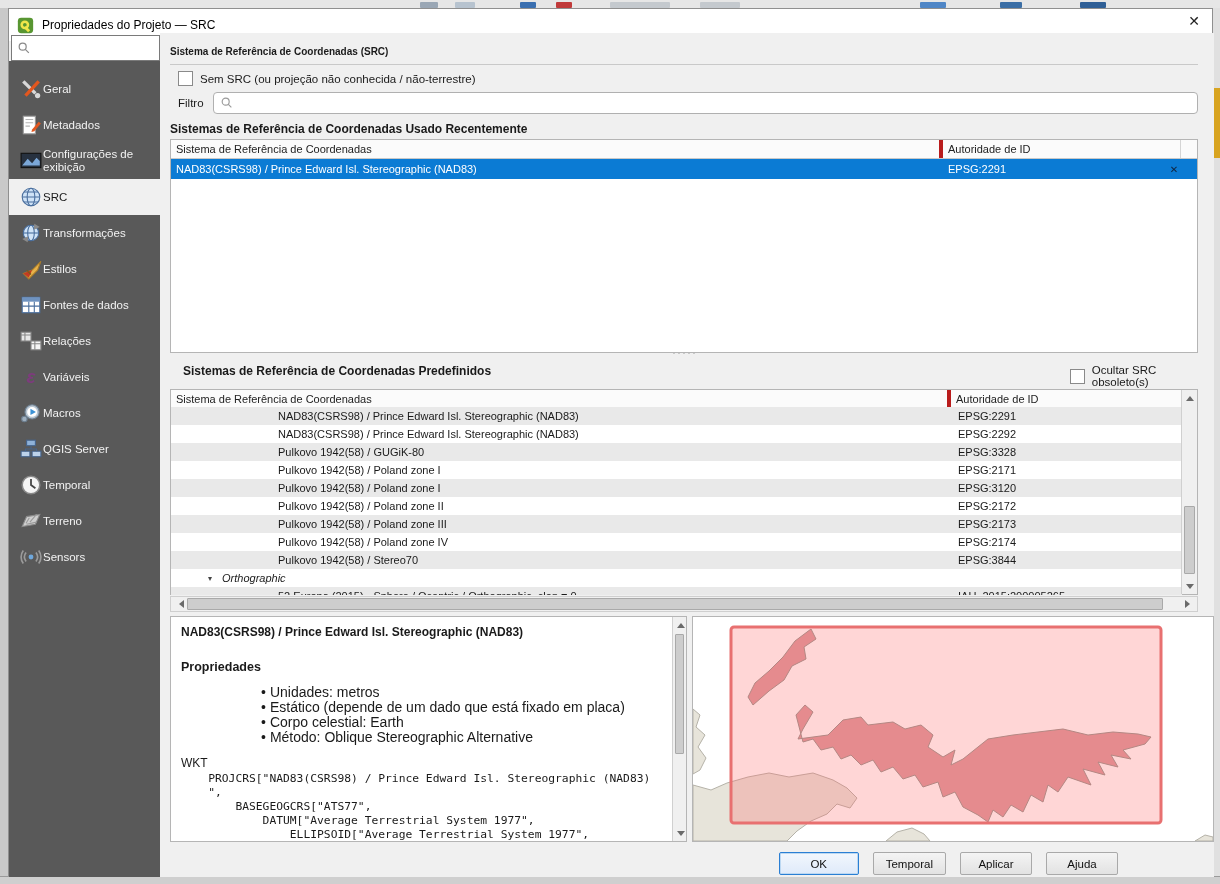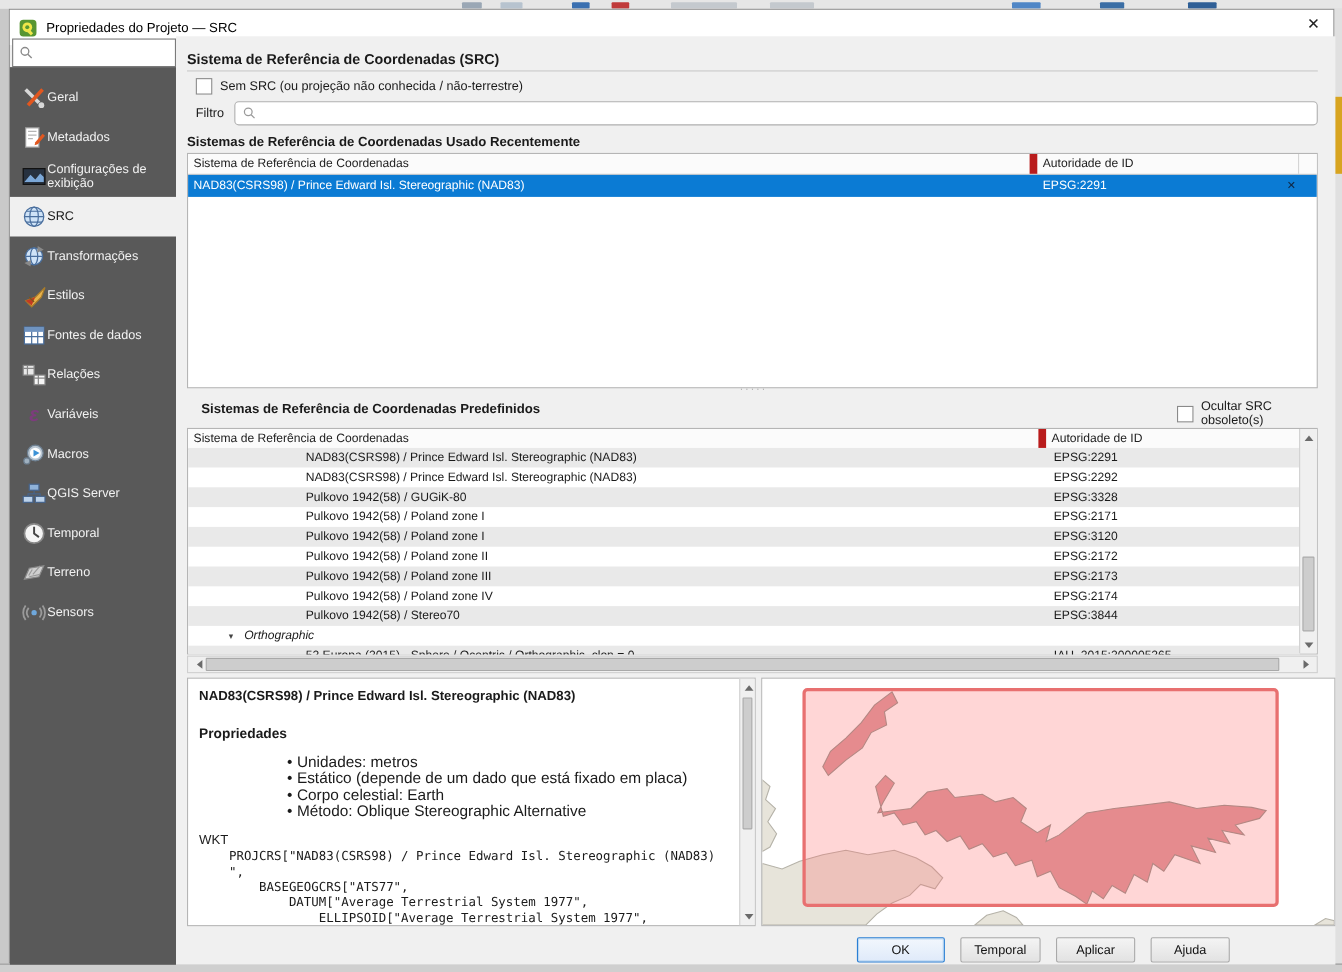--- a/index.html
+++ b/index.html
@@ -25,41 +25,41 @@
   .side-search svg { width:14px; height:14px; }
   .sidebar { position:absolute; left:0; top:52px; width:151px; height:816px; background:#595959; padding-top:10px; }
   .side-item { display:flex; align-items:center; min-height:36px; padding:2px 0 2px 10px; color:#f2f2f2; cursor:default; }
   .side-item .ic { width:24px; height:24px; flex:0 0 24px; display:flex; align-items:center; justify-content:center; }
   .side-item .ic svg { width:22px; height:22px; }
   .side-item .lbl { line-height:13px; }
   .side-item.selected { background:#f0f0f0; color:#1a1a1a; }
 
   
   .content { position:absolute; left:151px; top:24px; width:1054px; height:844px; background:#f0f0f0; }
-  .page-title { position:absolute; left:10px; top:13px; font-weight:bold; font-size:13px; }
+  .page-title { position:absolute; left:10px; top:13px; font-weight:bold; font-size:10px; }
   .title-rule { position:absolute; left:10px; top:31px; width:1028px; border-top:1px solid #c9c9c9; }
 
   .cb { display:flex; align-items:center; gap:7px; }
   .cb .box { width:15px; height:15px; background:#fff; border:1px solid #8a8a8a; }
   .no-crs { position:absolute; left:18px; top:38px; }
   .hide-obsolete { position:absolute; left:910px; top:331px; }
 
   .filter-row { position:absolute; left:18px; top:59px; width:1020px; height:22px; display:flex; align-items:center; }
   .filter-row .flabel { margin-right:9px; }
   .filter-input { flex:1; height:22px; background:#fff; border:1px solid #b0b0b0; border-radius:4px; display:flex; align-items:center; padding-left:6px; }
   .filter-input svg { width:14px; height:14px; }
 
   .sec-title { position:absolute; font-weight:bold; font-size:12px; }
   .recent-title { left:10px; top:89px; }
   .predef-title { left:23px; top:331px;text-align:center; }
 
   
   .recent-table { position:absolute; left:10px; top:106px; width:1028px; height:214px; background:#fff; border:1px solid #b5b5b5; }
   .thead { display:flex; height:19px; background:#fbfbfb; border-bottom:1px solid #c8c8c8; font-size:11px; color:#222; }
-  .thead .c1 { width:772px; border-right:7px solid #b91c1c; padding:3px 0 0 5px; }
+  .thead .c1 { width:772px; border-right:4px solid #b91c1c; padding:3px 0 0 5px; }
   .thead .c2 { width:238px; border-right:1px solid #d5d5d5; padding:3px 0 0 5px; }
   .thead .c3 { flex:1; }
   .sel-row { display:flex; height:20px; background:#0b7bd4; color:#fff; align-items:center; font-size:11px; }
   .sel-row .c1 { width:772px; padding-left:5px; }
   .sel-row .c2 { width:222px; padding-left:5px; }
   .sel-row .rm { width:18px; text-align:center; font-size:10px; color:#10243f; }
 
   .splitter-dots { position:absolute; left:495px; width:60px; text-align:center; color:#9a9a9a; font-size:9px; letter-spacing:2px; }
 
   

